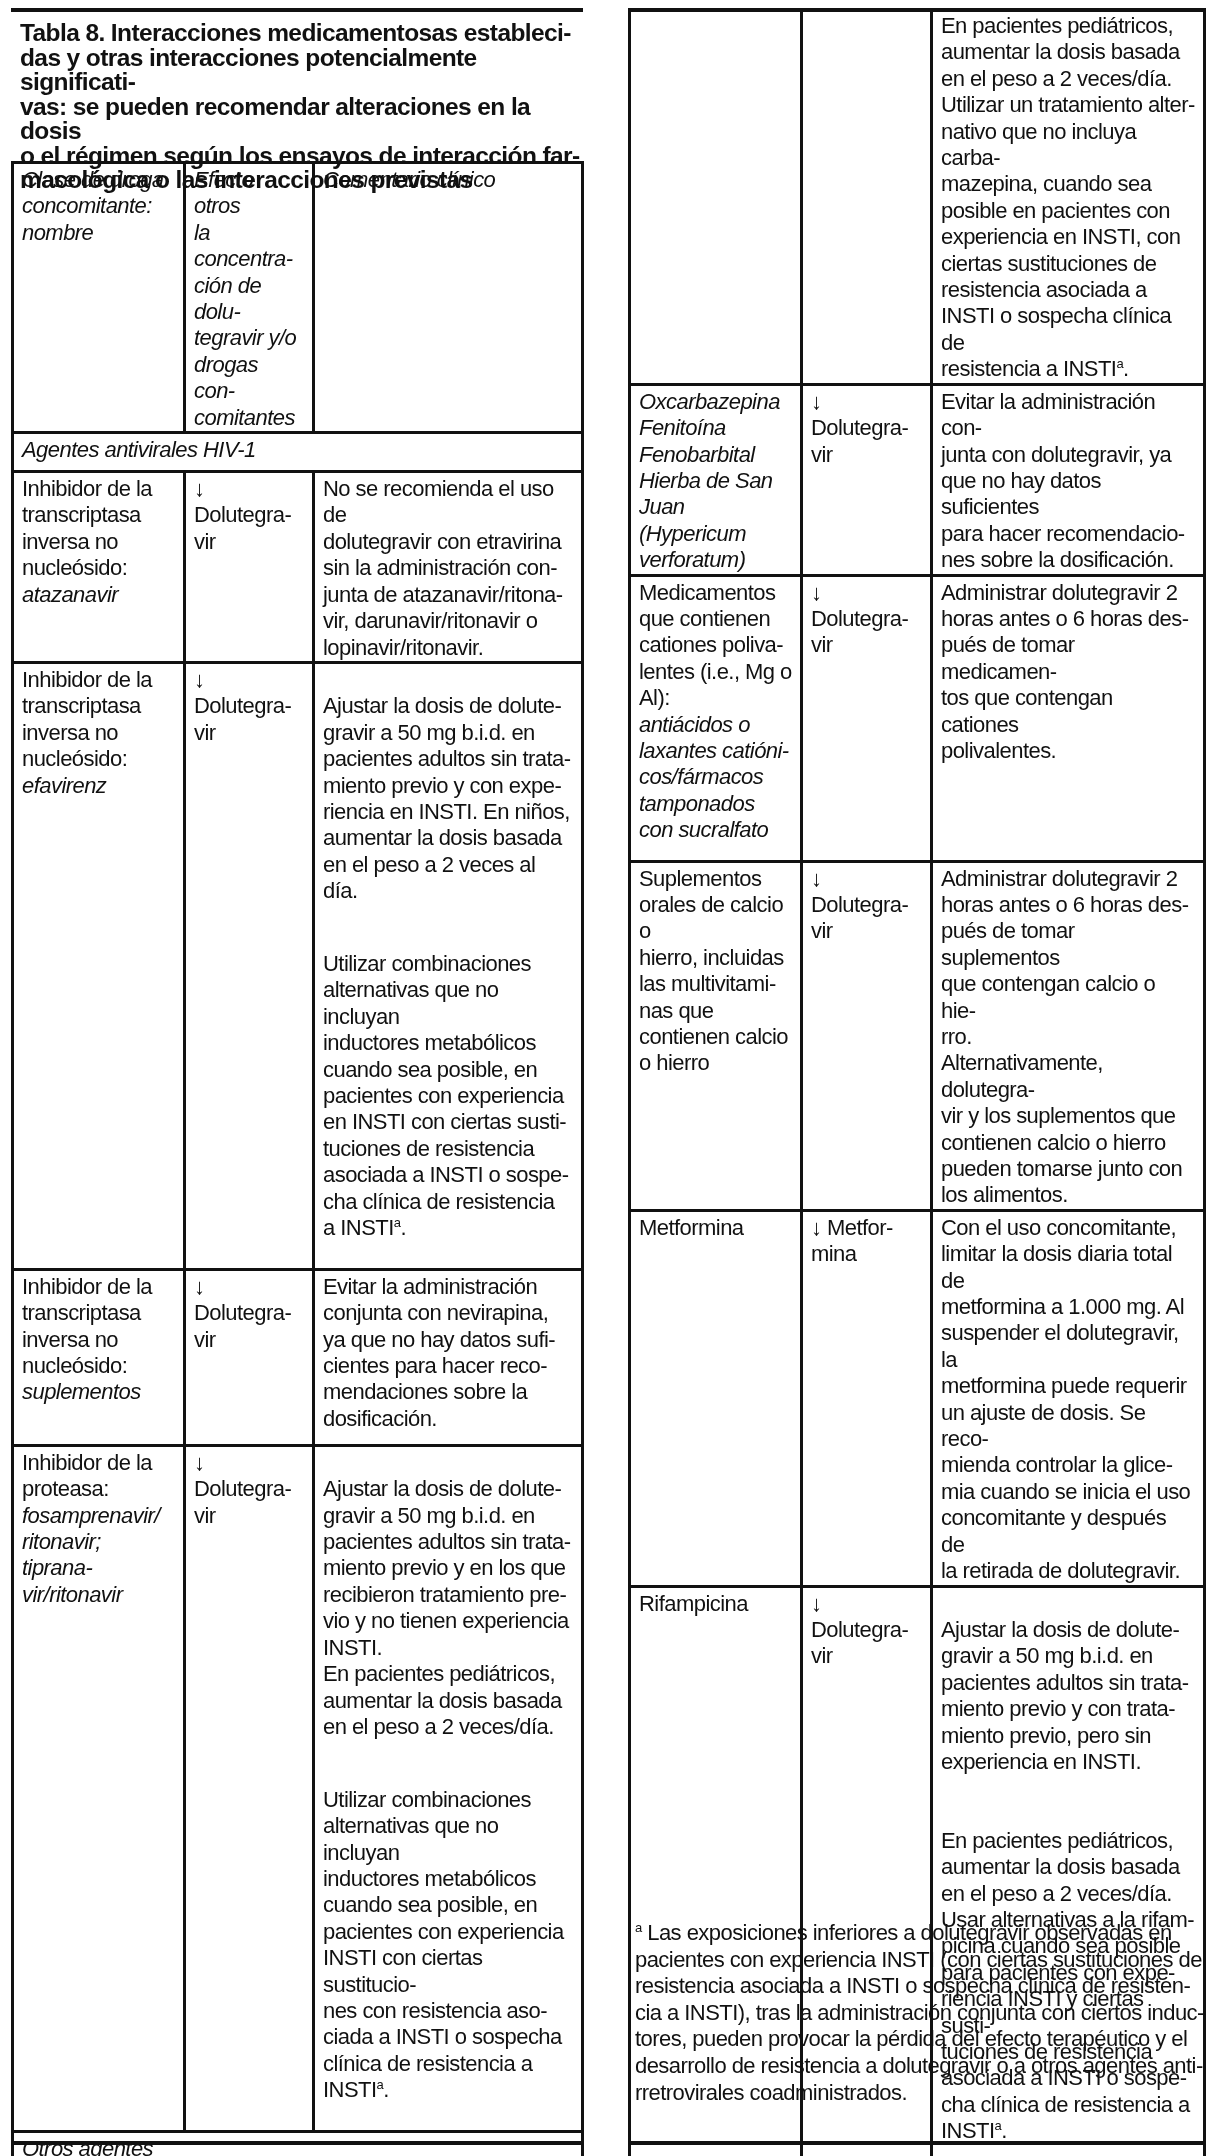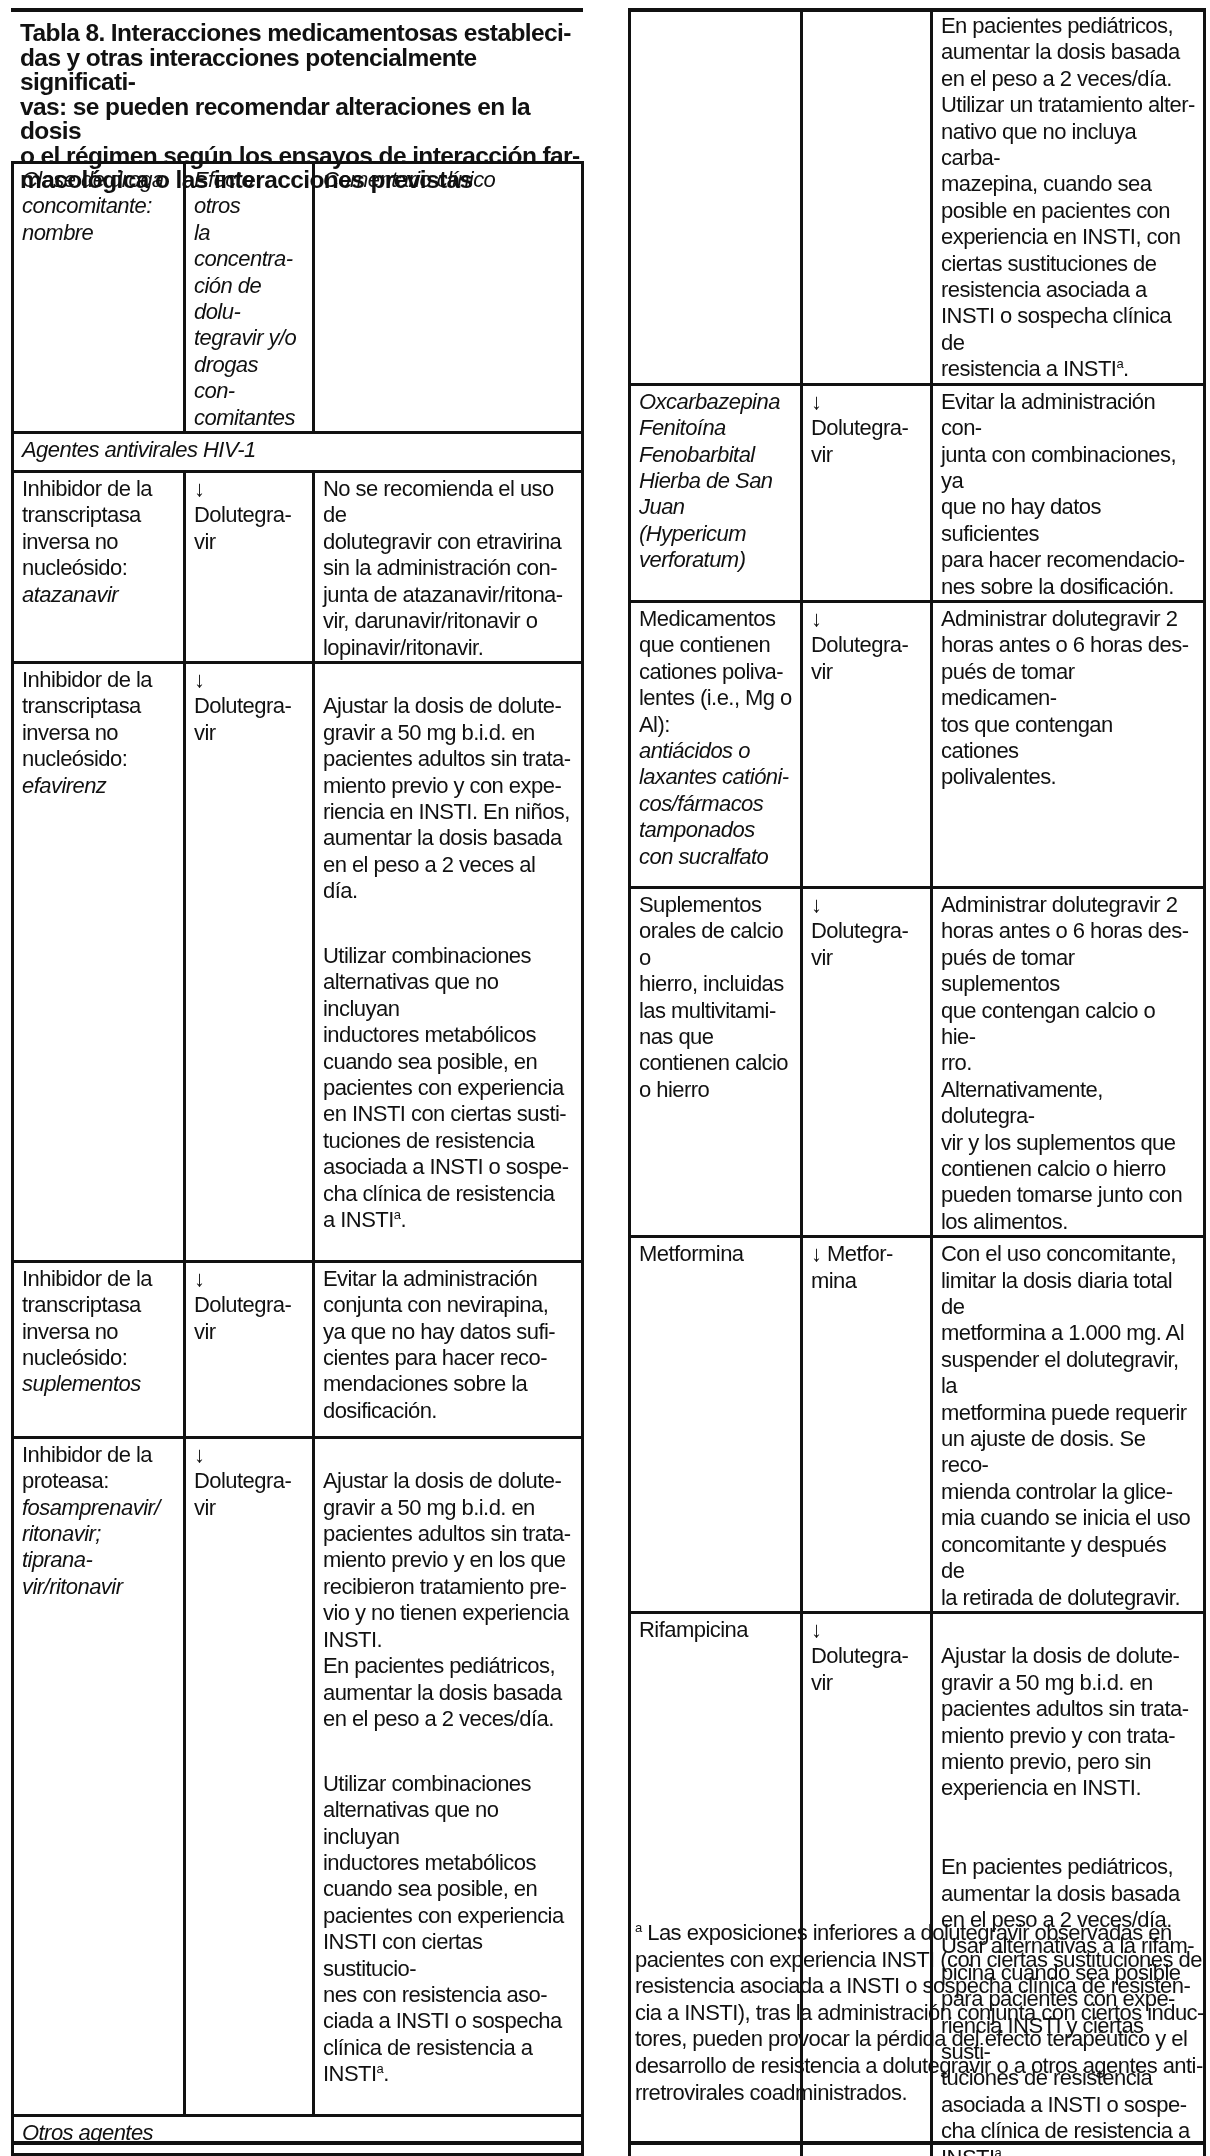--- a/index.html
+++ b/index.html
@@ -7,21 +7,21 @@
          font-family: "Liberation Sans", sans-serif; color: #111; }
   .rule { position: absolute; height: 0; border-top: 4px solid #111; }
   .title { position: absolute; left: 20px; top: 21px; width: 570px;
            font-weight: bold; font-size: 24.5px; line-height: 24.5px;
            letter-spacing: -0.6px; white-space: pre-line; }
   table { position: absolute; border-collapse: collapse; table-layout: fixed; }
   td { border: 3px solid #111; vertical-align: top; padding: 3px 8px 0 8px;
        font-size: 22px; line-height: 26.4px; letter-spacing: -0.55px;
        white-space: pre-line; overflow: hidden; }
   td.it, .it { font-style: italic; }
-  .p + .p { margin-top: 12px; }
+  .p + .p { margin-top: 20px; }
   sup { font-size: 13px; line-height: 0; vertical-align: 8px; }
   .cont-top td { border-top: none; }
   .footnote { position: absolute; left: 635px; top: 1920px; width: 570px;
               font-size: 22px; line-height: 26.6px; letter-spacing: -0.55px;
               white-space: pre-line; }
 </style>
 </head>
 <body>
 
 <div class="rule" style="left:11px; top:8px; width:572px;"></div>
@@ -182,21 +182,21 @@
   <tr style="height:174px;">
     <td class="it">Oxcarbazepina
 Fenitoína
 Fenobarbital
 Hierba de San
 Juan (Hypericum
 verforatum)</td>
     <td>↓ Dolutegra-
 vir</td>
     <td><div class="p">Evitar la administración con-
-junta con combinaciones, ya
+junta con dolutegravir, ya
 que no hay datos suficientes
 para hacer recomendacio-
 nes sobre la dosificación.</div></td>
   </tr>
   <tr style="height:286px;">
     <td><span>Medicamentos
 que contienen
 cationes poliva-
 lentes (i.e., Mg o
 Al):</span>

